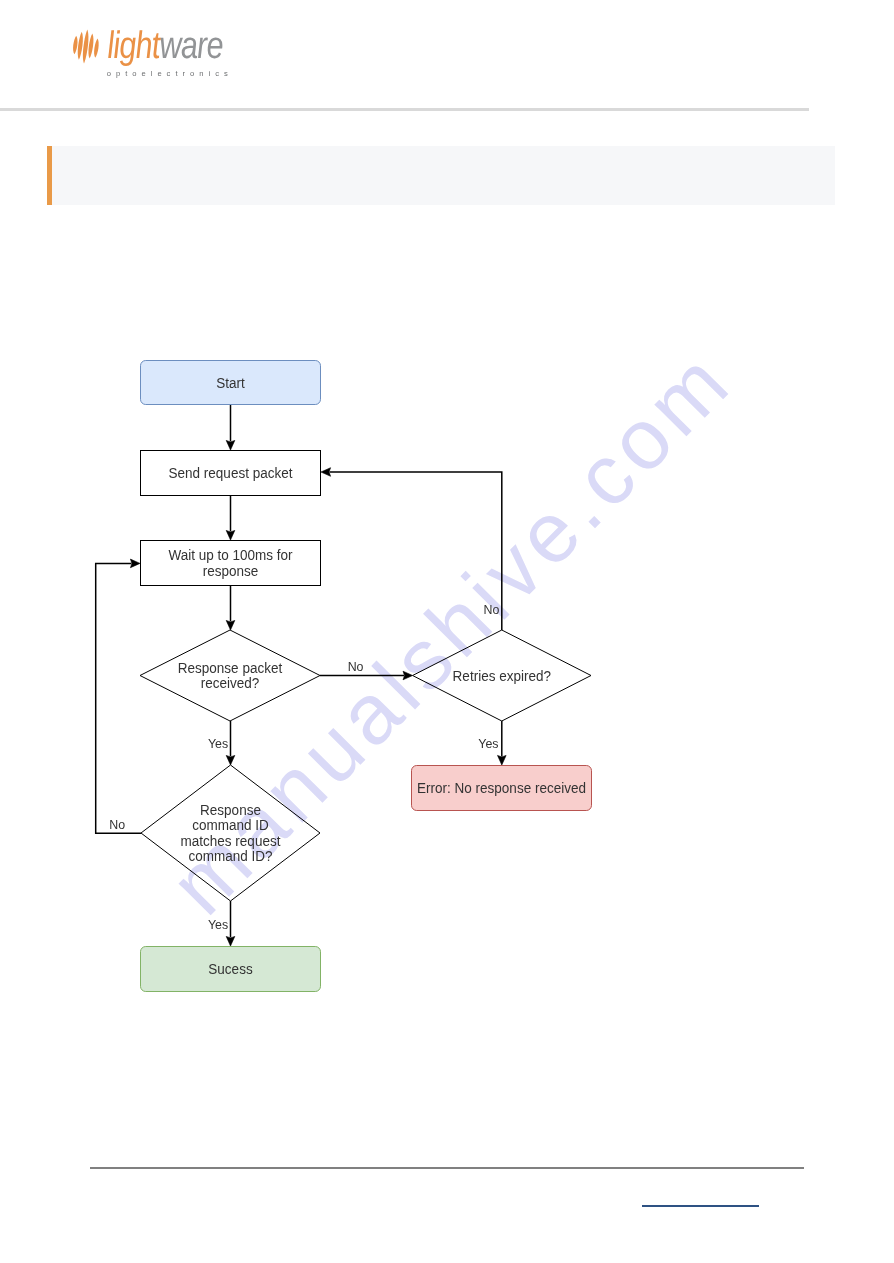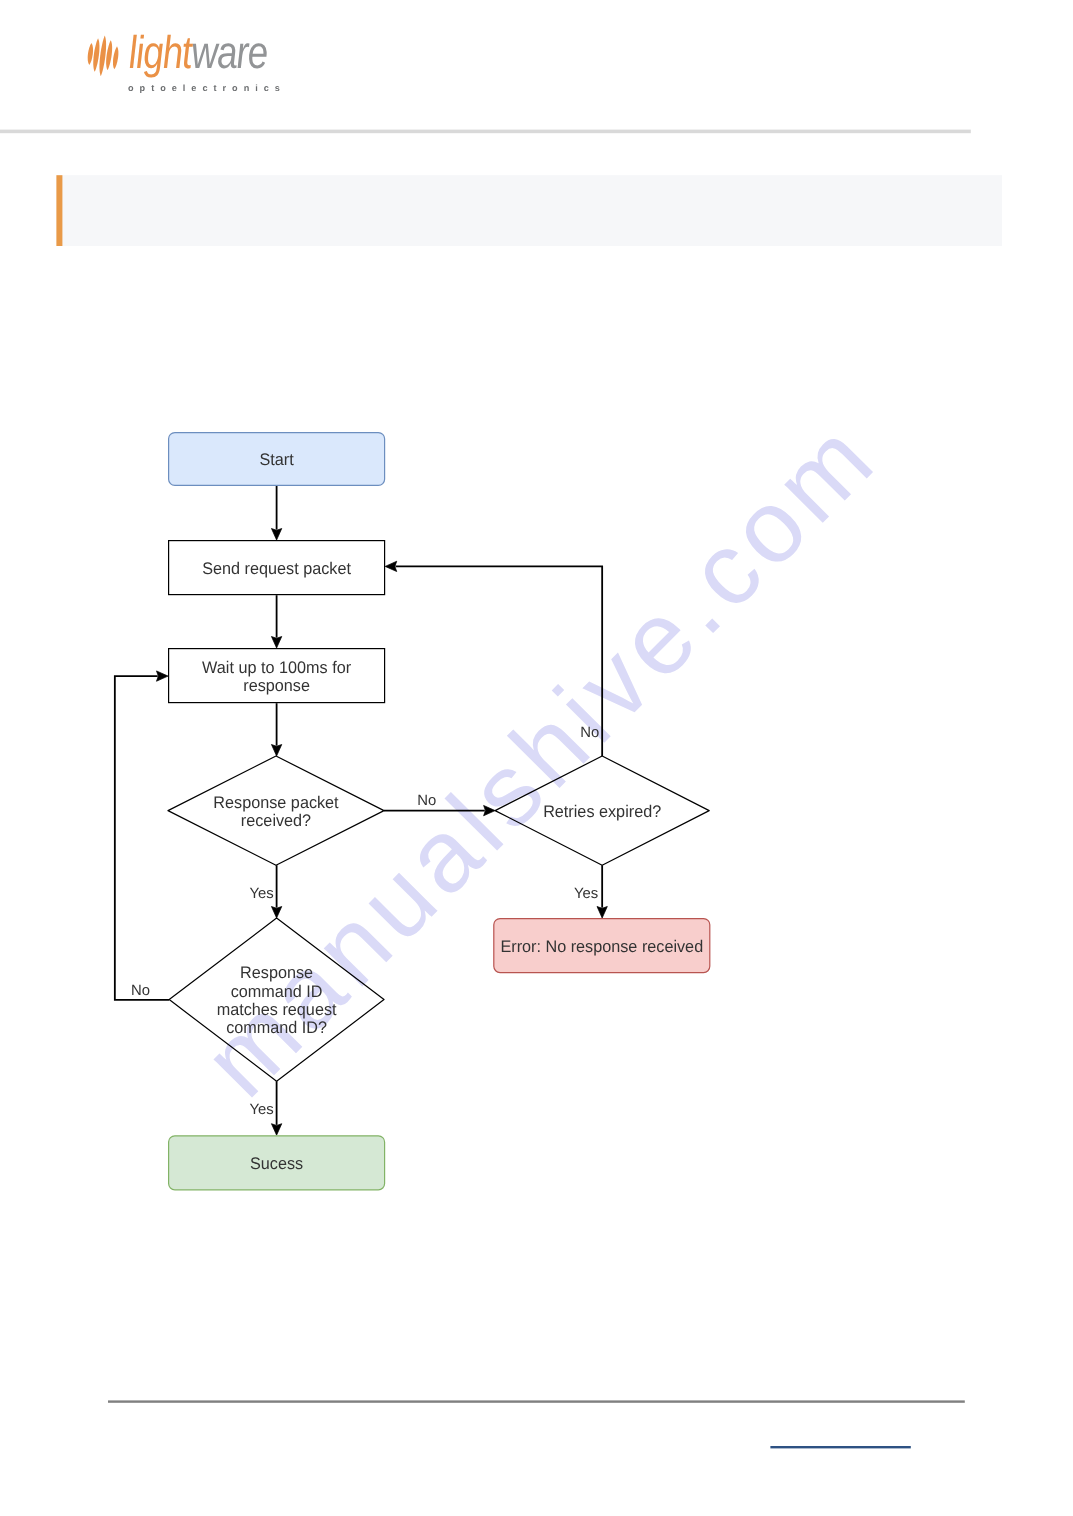--- a/index.html
+++ b/index.html
@@ -13,21 +13,21 @@
   #footer-rule{position:absolute;left:90px;top:1167px;width:714px;height:2px;background:#808080;}
   #footer-link{position:absolute;left:642px;top:1205.3px;width:117px;height:1.7px;background:#2e5283;}
   
   #logo{position:absolute;left:0;top:0;width:894px;height:100px;}
   #logo-mark{position:absolute;left:70px;top:24px;}
   #logo-word{position:absolute;left:108px;top:26px;font-size:38.3px;font-style:italic;font-weight:400;letter-spacing:-1.0px;line-height:38.3px;white-space:nowrap;transform:scaleX(0.80) skewX(3deg);transform-origin:0 100%;}
   #logo-light{color:#ea9146;}
   #logo-ware{color:#929496;}
   #watermark{position:absolute;left:186.4px;top:898.8px;font-size:85.2px;letter-spacing:5.93px;color:#dadaf7;white-space:nowrap;transform:rotate(-45.2deg);transform-origin:0 0;font-weight:400;z-index:1;line-height:0;}
   #flowchart-wrap{position:absolute;left:0;top:0;z-index:2;}
-  #logo-tag{position:absolute;left:106.7px;top:68.6px;font-size:7.6px;color:#6d6f71;letter-spacing:5.0px;font-weight:700;white-space:nowrap;}
+  #logo-tag{position:absolute;left:106.7px;top:68.6px;font-size:7.6px;color:#6d6f71;letter-spacing:5.0px;font-weight:400;white-space:nowrap;}
 </style>
 </head>
 <body>
 
 <div class="page">
   <div id="logo">
     <svg id="logo-mark" width="32" height="42" viewBox="0 0 32 42">
       <g fill="#ea9146">
         <path d="M6.20 11.80 C8.91 15.48 7.11 26.52 4.40 30.20 C1.69 26.52 3.49 15.48 6.20 11.80 Z"></path>
         <path d="M11.70 7.80 C14.54 13.40 11.74 30.20 8.90 35.80 C6.06 30.20 8.86 13.40 11.70 7.80 Z"></path>

